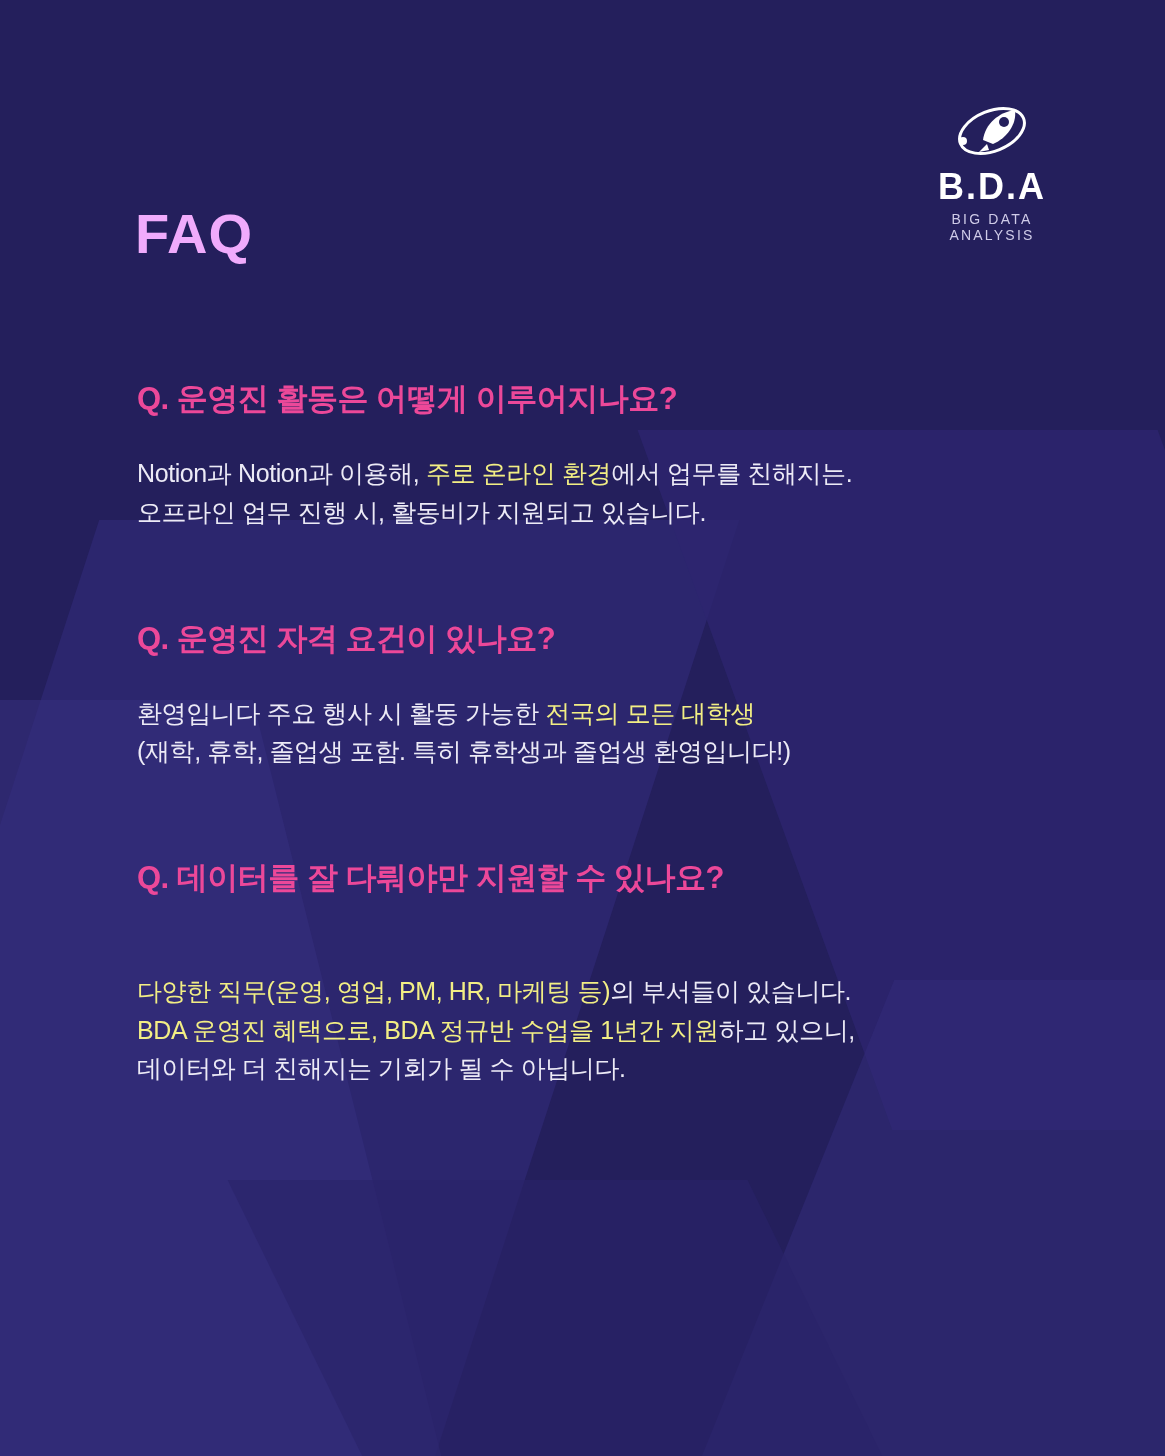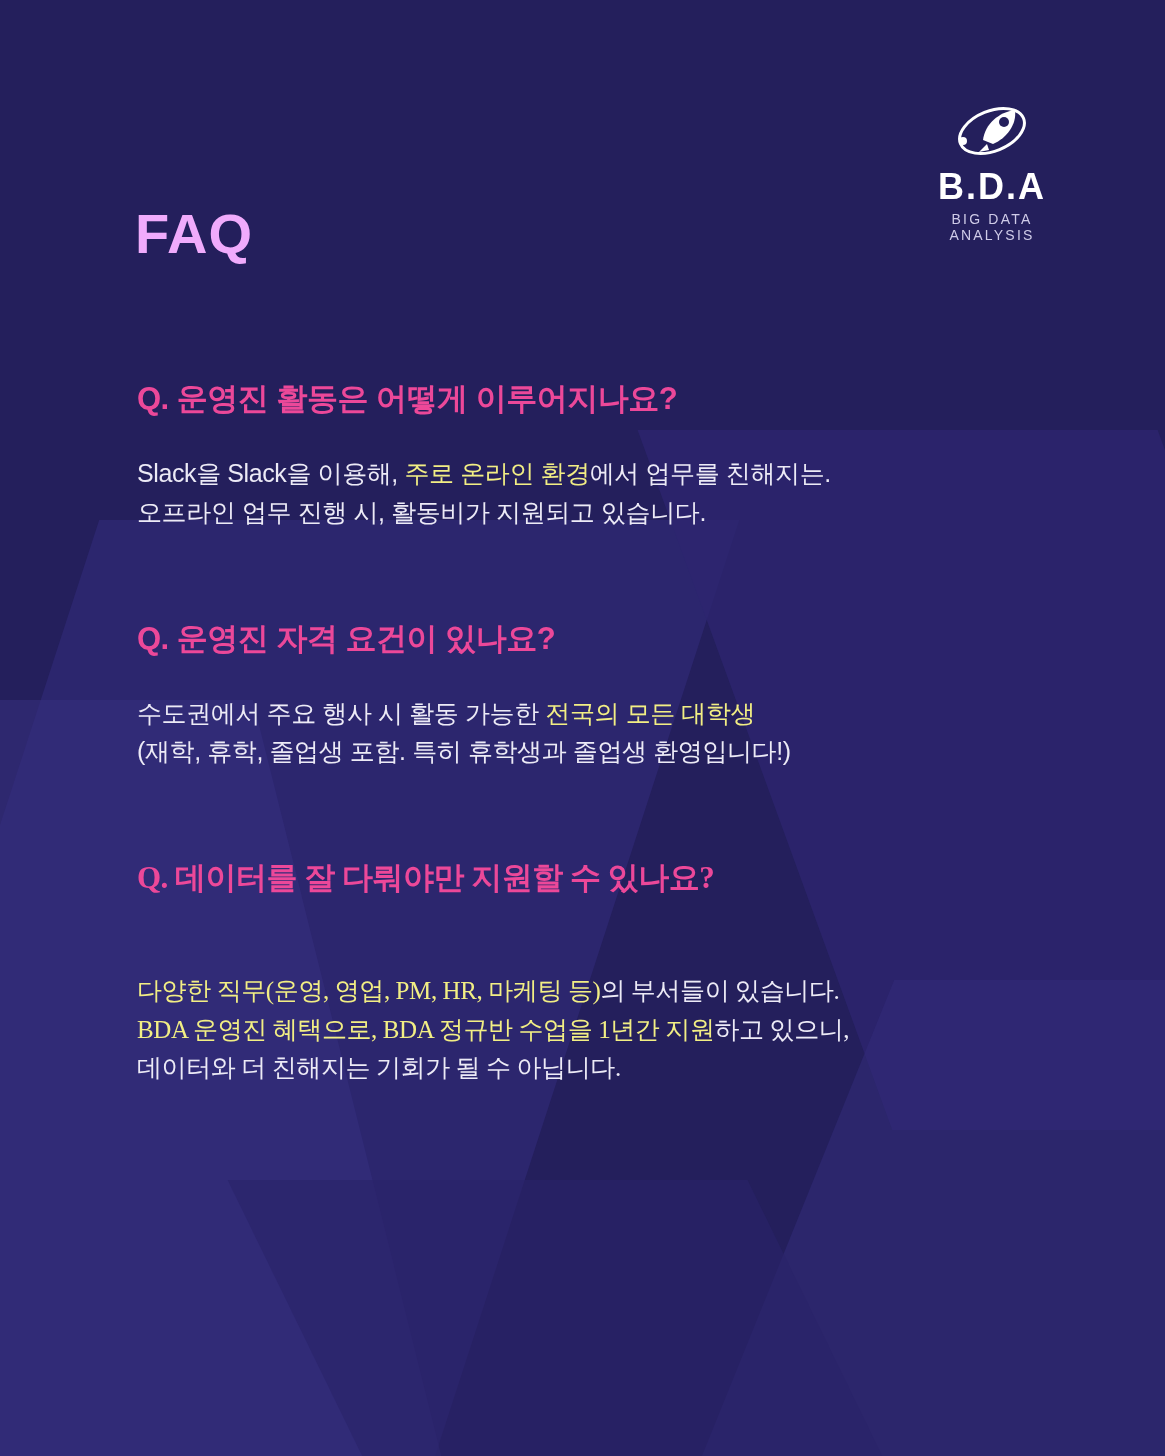--- a/index.html
+++ b/index.html
@@ -116,21 +116,21 @@
     margin-top: 3px;
   }
 
   .faq {
     position: absolute;
     left: 137px;
     top: 378px;
     width: 930px;
   }
   .faq-item { margin-bottom: 86px; }
-  .faq-item:last-child { margin-bottom: 0; font-family: Liberation Serif, serif; }
+  .faq-item:last-child { margin-bottom: 0; }
 
   .faq-q {
     font-size: 31px;
     font-weight: 800;
     color: #ec4899;
     letter-spacing: -0.5px;
     margin: 0 0 34px 0;
   }
   .faq-a {
     font-size: 25px;
@@ -166,25 +166,25 @@
         <path d="M60 44 L52 52 L62 50 Z" fill="#ffffff"></path>
       </svg>
     </div>
     <div class="logo-text">B.D.A</div>
     <div class="logo-sub">BIG DATA ANALYSIS</div>
   </div>
 
   <div class="faq" id="faq-list">
       <div class="faq-item">
         <p class="faq-q">Q. 운영진 활동은 어떻게 이루어지나요?</p>
-        <p class="faq-a"><span>Slack을 Slack을 이용해, </span><span class="hl">주로 온라인 환경</span><span>에서 업무를 친해지는.</span><br><span>오프라인 업무 진행 시, 활동비가 지원되고 있습니다.</span></p>
+        <p class="faq-a"><span>Notion과 Notion과 이용해, </span><span class="hl">주로 온라인 환경</span><span>에서 업무를 친해지는.</span><br><span>오프라인 업무 진행 시, 활동비가 지원되고 있습니다.</span></p>
       </div>
       <div class="faq-item">
         <p class="faq-q">Q. 운영진 자격 요건이 있나요?</p>
-        <p class="faq-a"><span>수도권에서 주요 행사 시 활동 가능한 </span><span class="hl">전국의 모든 대학생</span><br><span>(재학, 휴학, 졸업생 포함. 특히 휴학생과 졸업생 환영입니다!)</span></p>
+        <p class="faq-a"><span>환영입니다 주요 행사 시 활동 가능한 </span><span class="hl">전국의 모든 대학생</span><br><span>(재학, 휴학, 졸업생 포함. 특히 휴학생과 졸업생 환영입니다!)</span></p>
       </div>
       <div class="faq-item">
         <p class="faq-q">Q. 데이터를 잘 다뤄야만 지원할 수 있나요?</p>
         <p class="faq-a"><br><span class="hl">다양한 직무(운영, 영업, PM, HR, 마케팅 등)</span><span>의 부서들이 있습니다.</span><br><span class="hl">BDA 운영진 혜택으로, BDA 정규반 수업을 1년간 지원</span><span>하고 있으니,</span><br><span>데이터와 더 친해지는 기회가 될 수 아닙니다.</span></p>
       </div>
     </div>
 
 </div>
 
 </body></html>

